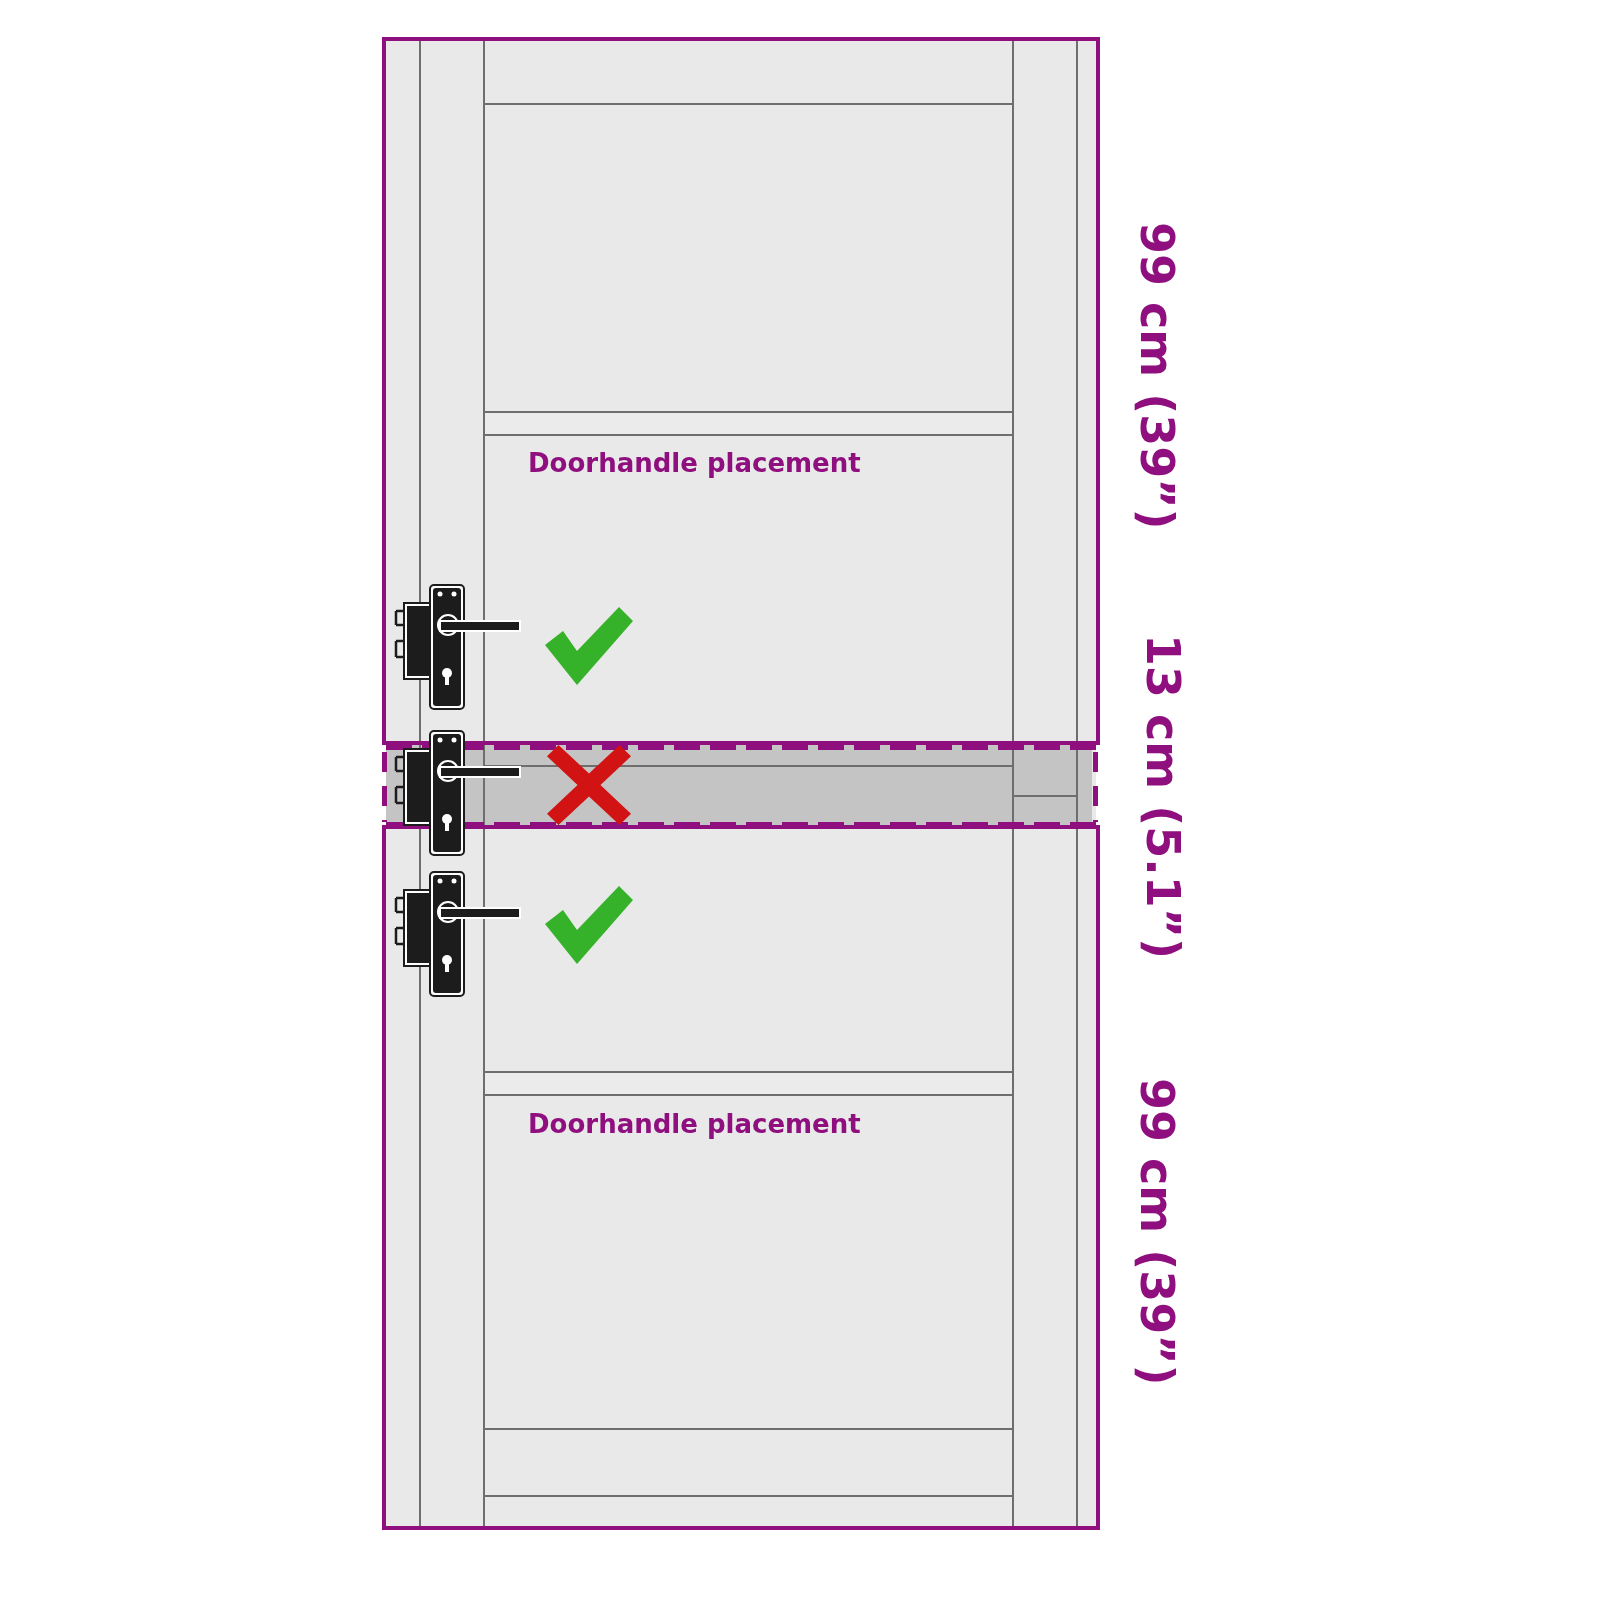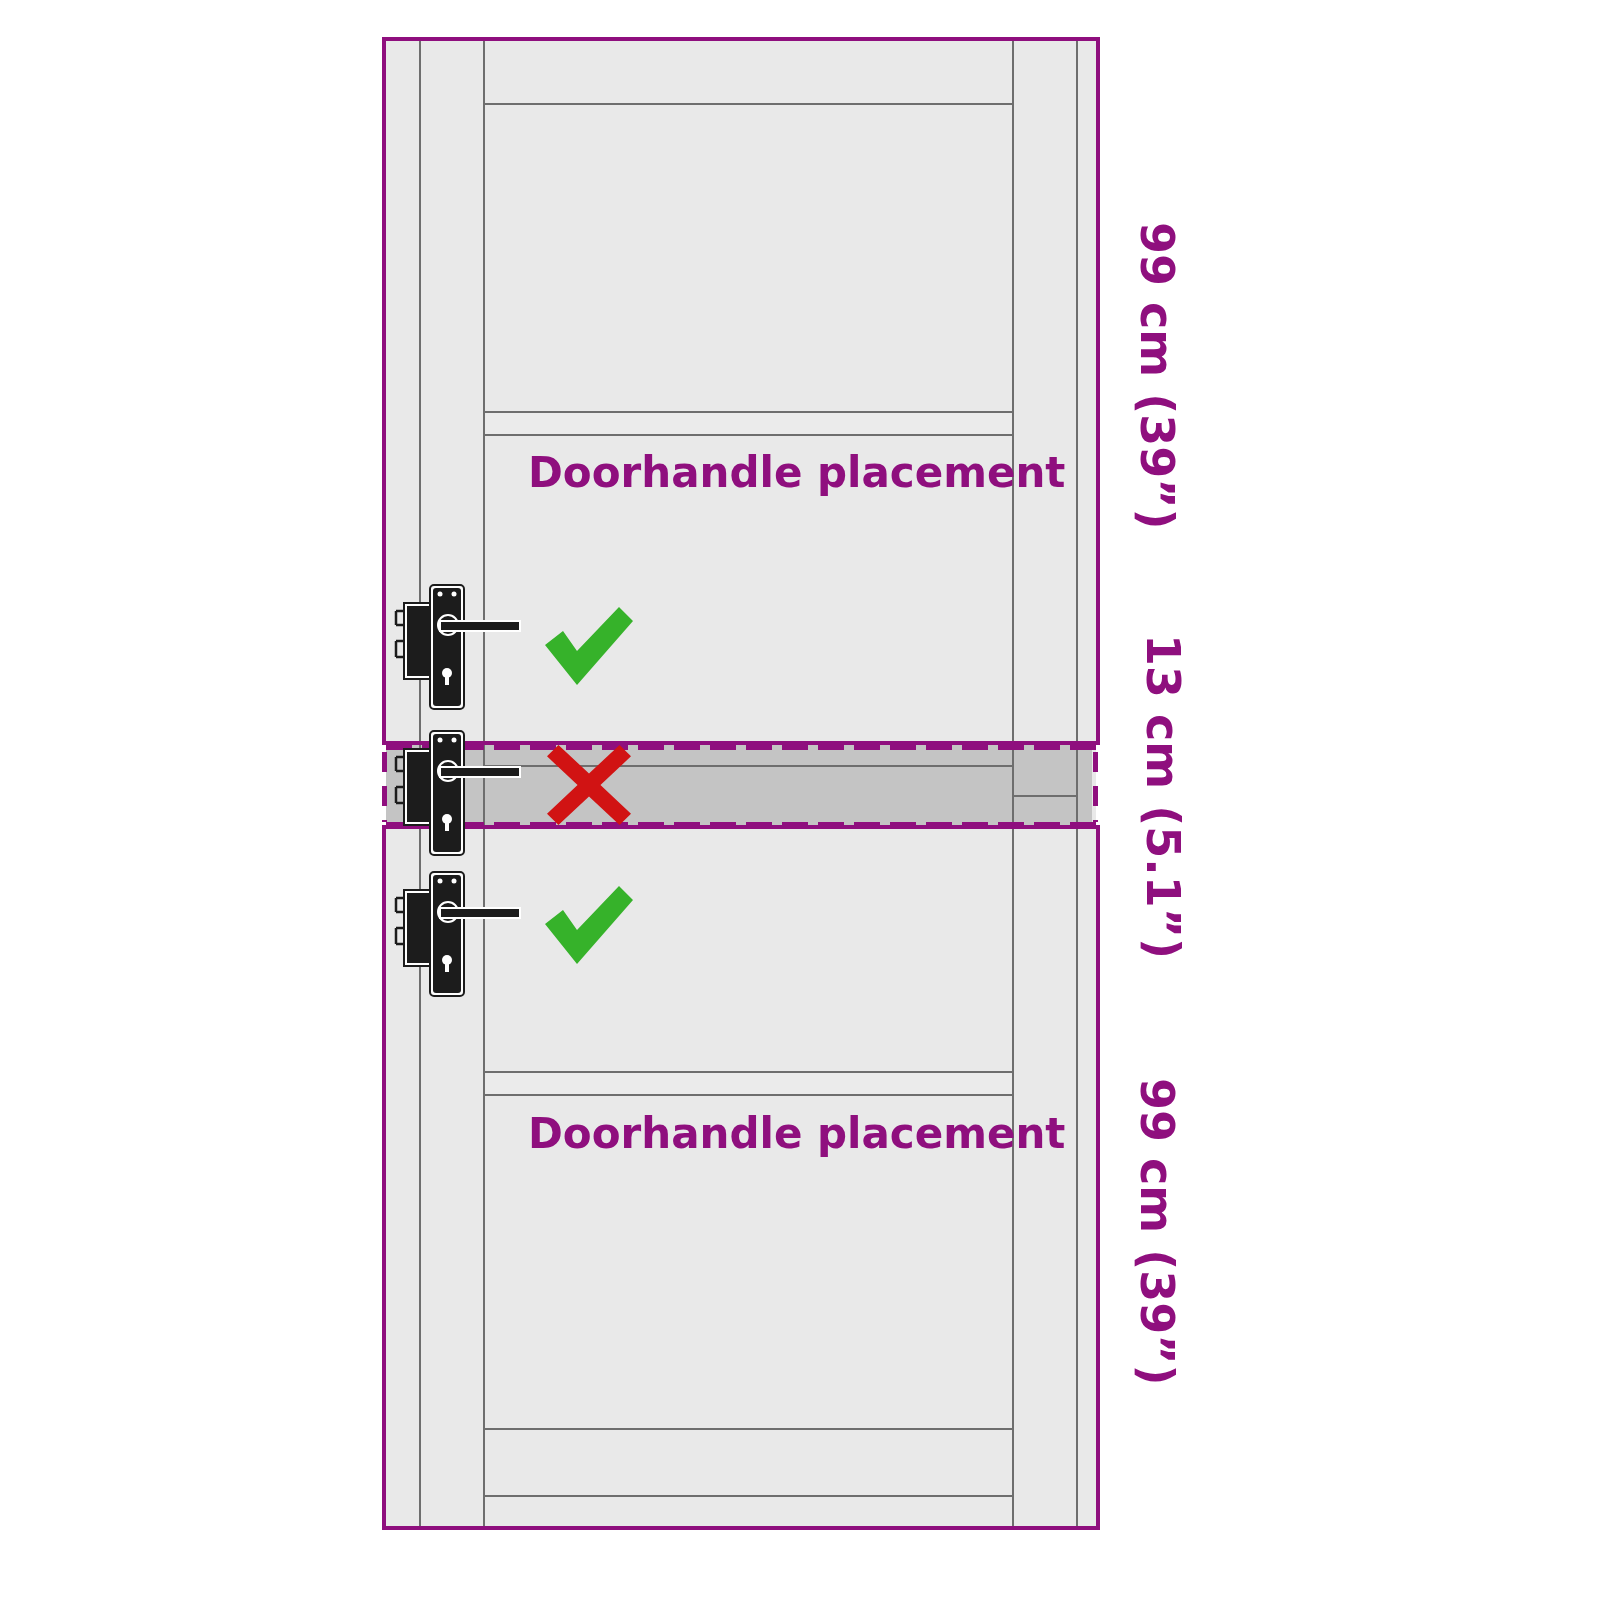--- a/index.html
+++ b/index.html
@@ -13,21 +13,21 @@
     .vline { position: absolute; width: 2px; background: #6e6e6e; }
     .hline { position: absolute; height: 2px; background: #6e6e6e; }
     .rail { position: absolute; background: #ebebeb; border-top: 2px solid #6e6e6e; border-bottom: 2px solid #6e6e6e; border-left: 2px solid #6e6e6e; border-right: 2px solid #6e6e6e; box-sizing: border-box; }
     .zone { position: absolute; border: 4px solid #8f0f7e; box-sizing: border-box; }
     .band { position: absolute; background: #c4c4c4; }
     .dash-h { position: absolute; height: 5px;
       background: repeating-linear-gradient(90deg, #8f0f7e 0 26px, transparent 26px 36px); }
     .dash-v { position: absolute; width: 5px;
       background: repeating-linear-gradient(180deg, #8f0f7e 0 20px, transparent 20px 34px); }
     .label {
-      position: absolute; color: #8f0f7e; font-weight: bold; font-size: 42px;
+      position: absolute; color: #8f0f7e; font-weight: bold; font-size: 26px;
       white-space: nowrap;
     }
     .dim {
       position: absolute; color: #8f0f7e; font-weight: bold; font-size: 46px;
       white-space: nowrap; transform-origin: 0 0; transform: rotate(90deg);
     }
     .handle { position: absolute; width: 140px; height: 130px; }
     .mark { position: absolute; width: 92px; height: 84px; }
   </style>
 </head>

